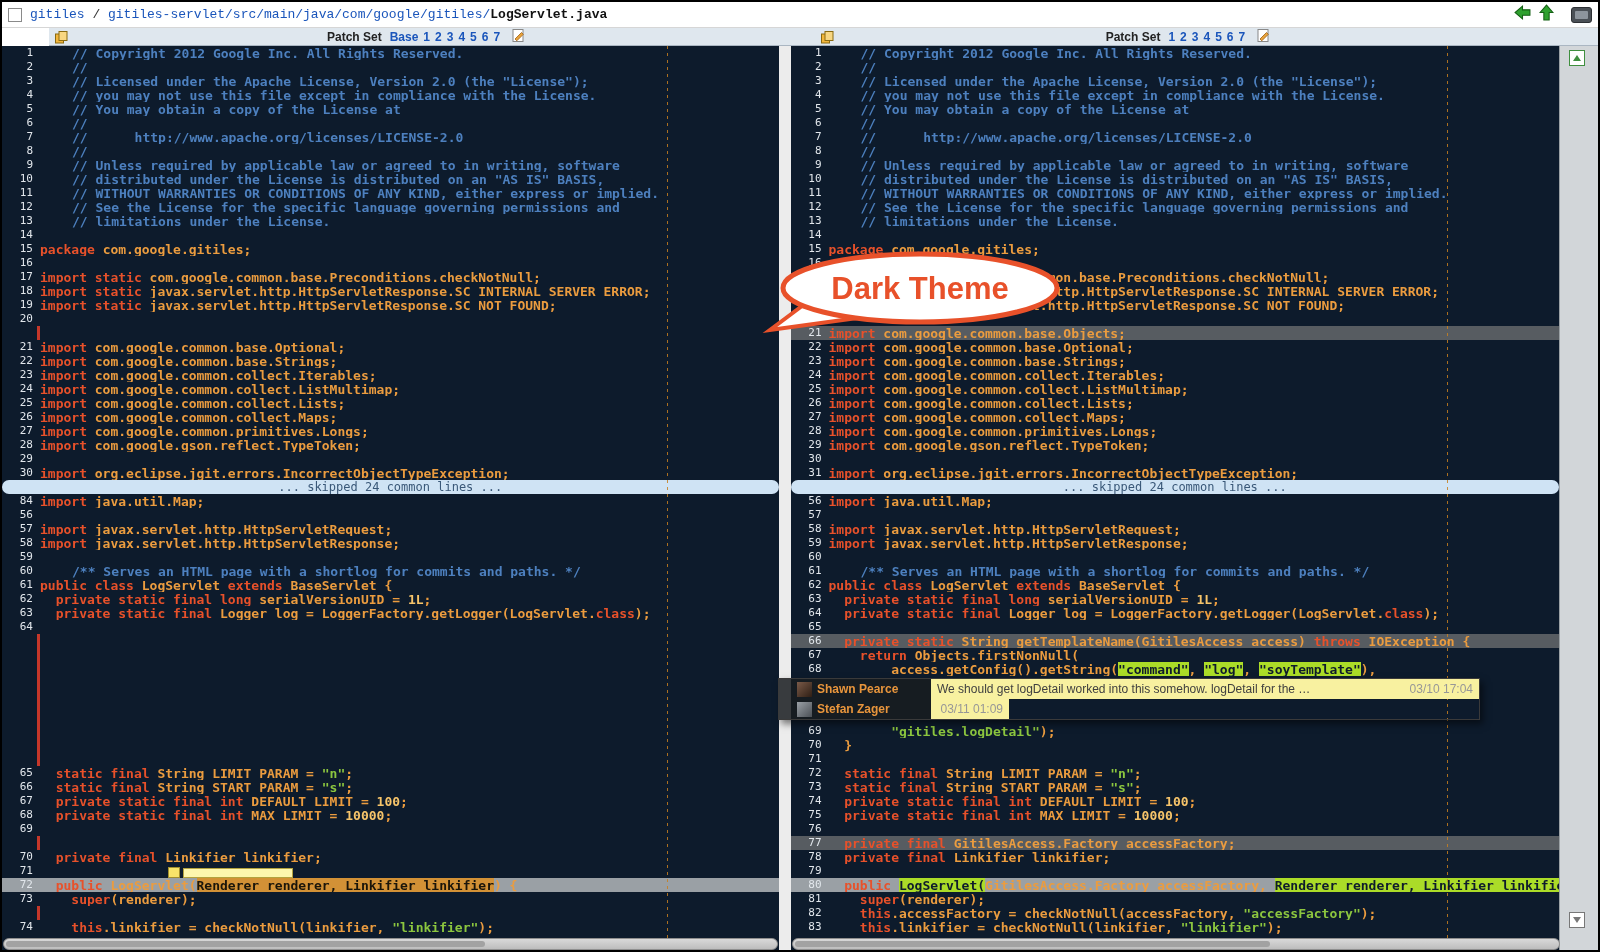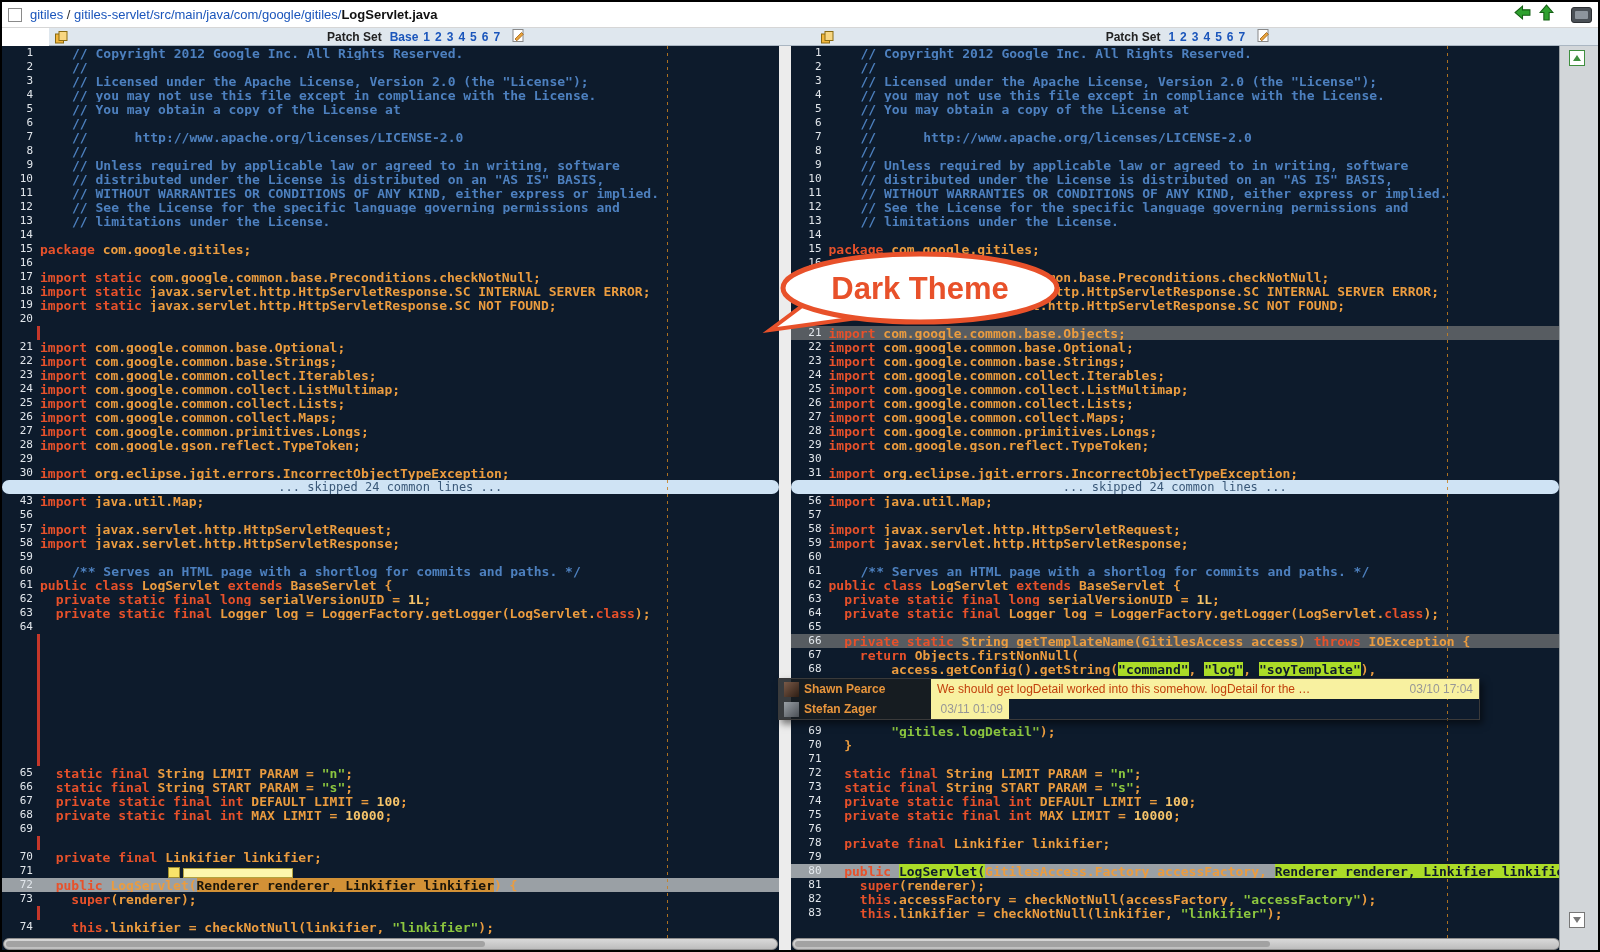--- a/index.html
+++ b/index.html
@@ -1,21 +1,21 @@
 <!DOCTYPE html>
 <html><head>
 <meta charset="utf-8">
 <style>
   html,body{margin:0;padding:0;background:#888;}
   .screen{position:relative;width:1600px;height:952px;box-sizing:border-box;border:2px solid #000;background:#fff;overflow:hidden;font-family:"Liberation Sans",sans-serif;}
 
   
   .topbar{height:26px;display:flex;align-items:center;padding:0 6px;background:#fff;border-bottom:1px solid #d6d6d6;box-sizing:border-box;}
   .checkbox{width:12px;height:12px;border:1px solid #8a8a8a;background:#fff;margin-right:8px;flex:0 0 auto;}
-  .breadcrumb{font-size:13px;color:#222;white-space:nowrap;overflow:hidden;}
+  .breadcrumb{font-size:13px;color:#222;white-space:nowrap;overflow:hidden;font-family:Liberation Mono, monospace;}
   .bc-link{color:#1a55bb;}
   .bc-plain{color:#333;}
   .bc-bold{color:#111;font-weight:bold;}
   .topbar-spacer{flex:1;}
   .nav-arrow{margin-left:7px;flex:0 0 auto;}
   .corner-icon{width:19px;height:14px;background:#4a4f55;border-radius:3px;border:1px solid #2c2f33;margin-left:16px;position:relative;flex:0 0 auto;}
   .corner-icon::after{content:"";position:absolute;left:3px;top:3px;right:3px;bottom:3px;background:#8d949c;border-radius:1px;}
 
   
   .psrow{height:18px;display:flex;background:#dfe7ee;border-bottom:1px solid #aab6c2;box-sizing:border-box;font-size:12px;margin-left:47px;}
@@ -68,26 +68,26 @@
     font:12px "DejaVu Sans Mono",monospace;cursor:pointer;border-radius:7px;}
 
   .cm-icon{display:inline-block;width:12px;height:11px;margin-left:128px;background:#f8e469;border:1px solid #a38f2d;vertical-align:middle;box-sizing:border-box;}
   .cm-range{display:inline-block;width:110px;height:10px;margin-left:3px;background:#fdf6ae;border:1px solid #b3a23f;vertical-align:middle;box-sizing:border-box;}
 
   
   .comment-tooltip{position:absolute;left:776px;top:632px;width:700px;height:40px;z-index:20;
     border:1px solid #3a3a3a;box-shadow:3px 4px 7px rgba(0,0,0,.5);display:flex;flex-direction:column;
     font-size:12px;cursor:pointer;}
   .ct-row{flex:1;display:flex;align-items:stretch;overflow:hidden;}
-  .ct-who{display:flex;align-items:center;width:152px;flex:0 0 auto;background:rgba(25,28,32,.85);padding-left:5px;box-sizing:border-box;}
+  .ct-who{display:flex;align-items:center;width:152px;flex:0 0 auto;background:rgba(25,28,32,.85);padding-left:18px;box-sizing:border-box;}
   .avatar{width:15px;height:15px;margin-right:5px;flex:0 0 auto;}
   .av1{background:linear-gradient(135deg,#7a5a48,#2e1e14);}
   .av2{background:linear-gradient(135deg,#9aa0a6,#4a4f55);}
   .ct-name{color:#e8953c;font-weight:bold;white-space:nowrap;overflow:hidden;}
-  .ct-body{flex:1;background:#f8f1a0;display:flex;align-items:center;padding:0 6px;color:#c2410c;white-space:nowrap;overflow:hidden;}
+  .ct-body{flex:1;background:#f8f1a0;display:flex;align-items:center;padding:0 6px;color:#404040;white-space:nowrap;overflow:hidden;}
   .ct-time{background:#f8f1a0;color:#979797;width:78px;flex:0 0 auto;display:flex;align-items:center;justify-content:flex-end;padding-right:6px;box-sizing:border-box;}
 
   
   .bubble{position:absolute;left:758px;top:200px;z-index:30;pointer-events:none;}
 
   
   .hscroll{position:absolute;bottom:0;height:12px;background:linear-gradient(#d9d9d9,#bdbdbd);border:1px solid #8f8f8f;border-radius:6px;box-sizing:border-box;z-index:10;}
   .hscroll.left{left:1px;width:775px;}
   .hscroll.right{left:790px;width:768px;}
   .hscroll .thumb{position:absolute;left:2px;top:2px;bottom:2px;width:62%;background:#a2a2a2;border-radius:5px;}
@@ -290,21 +290,21 @@
         <div class="drow">
           <div class="gut">29</div>
           <div class="code"></div>
         </div>
         <div class="drow">
           <div class="gut">30</div>
           <div class="code"><span class="tk-k">import </span><span class="tk-d">org.eclipse.jgit.errors.IncorrectObjectTypeException;</span></div>
         </div>
         <div class="skip-row">... skipped 24 common lines ...</div>
         <div class="drow">
-          <div class="gut">43</div>
+          <div class="gut">84</div>
           <div class="code"><span class="tk-k">import </span><span class="tk-d">java.util.Map;</span></div>
         </div>
         <div class="drow">
           <div class="gut">56</div>
           <div class="code"></div>
         </div>
         <div class="drow">
           <div class="gut">57</div>
           <div class="code"><span class="tk-k">import </span><span class="tk-d">javax.servlet.http.HttpServletRequest;</span></div>
         </div>
@@ -622,20 +622,24 @@
           <div class="code"><span class="tk-d">  </span><span class="tk-k">private static final int </span><span class="tk-d">DEFAULT_LIMIT = </span><span class="tk-n">100</span><span class="tk-d">;</span></div>
         </div>
         <div class="drow">
           <div class="gut">75</div>
           <div class="code"><span class="tk-d">  </span><span class="tk-k">private static final int </span><span class="tk-d">MAX_LIMIT = </span><span class="tk-n">10000</span><span class="tk-d">;</span></div>
         </div>
         <div class="drow">
           <div class="gut">76</div>
           <div class="code"></div>
         </div>
+        <div class="drow bg-chg">
+          <div class="gut">77</div>
+          <div class="code"><span class="tk-d">  </span><span class="tk-k">private final </span><span class="tk-d">GitilesAccess.Factory accessFactory;</span></div>
+        </div>
         <div class="drow">
           <div class="gut">78</div>
           <div class="code"><span class="tk-d">  </span><span class="tk-k">private final </span><span class="tk-d">Linkifier linkifier;</span></div>
         </div>
         <div class="drow">
           <div class="gut">79</div>
           <div class="code"></div>
         </div>
         <div class="drow bg-chg2">
           <div class="gut">80</div>

